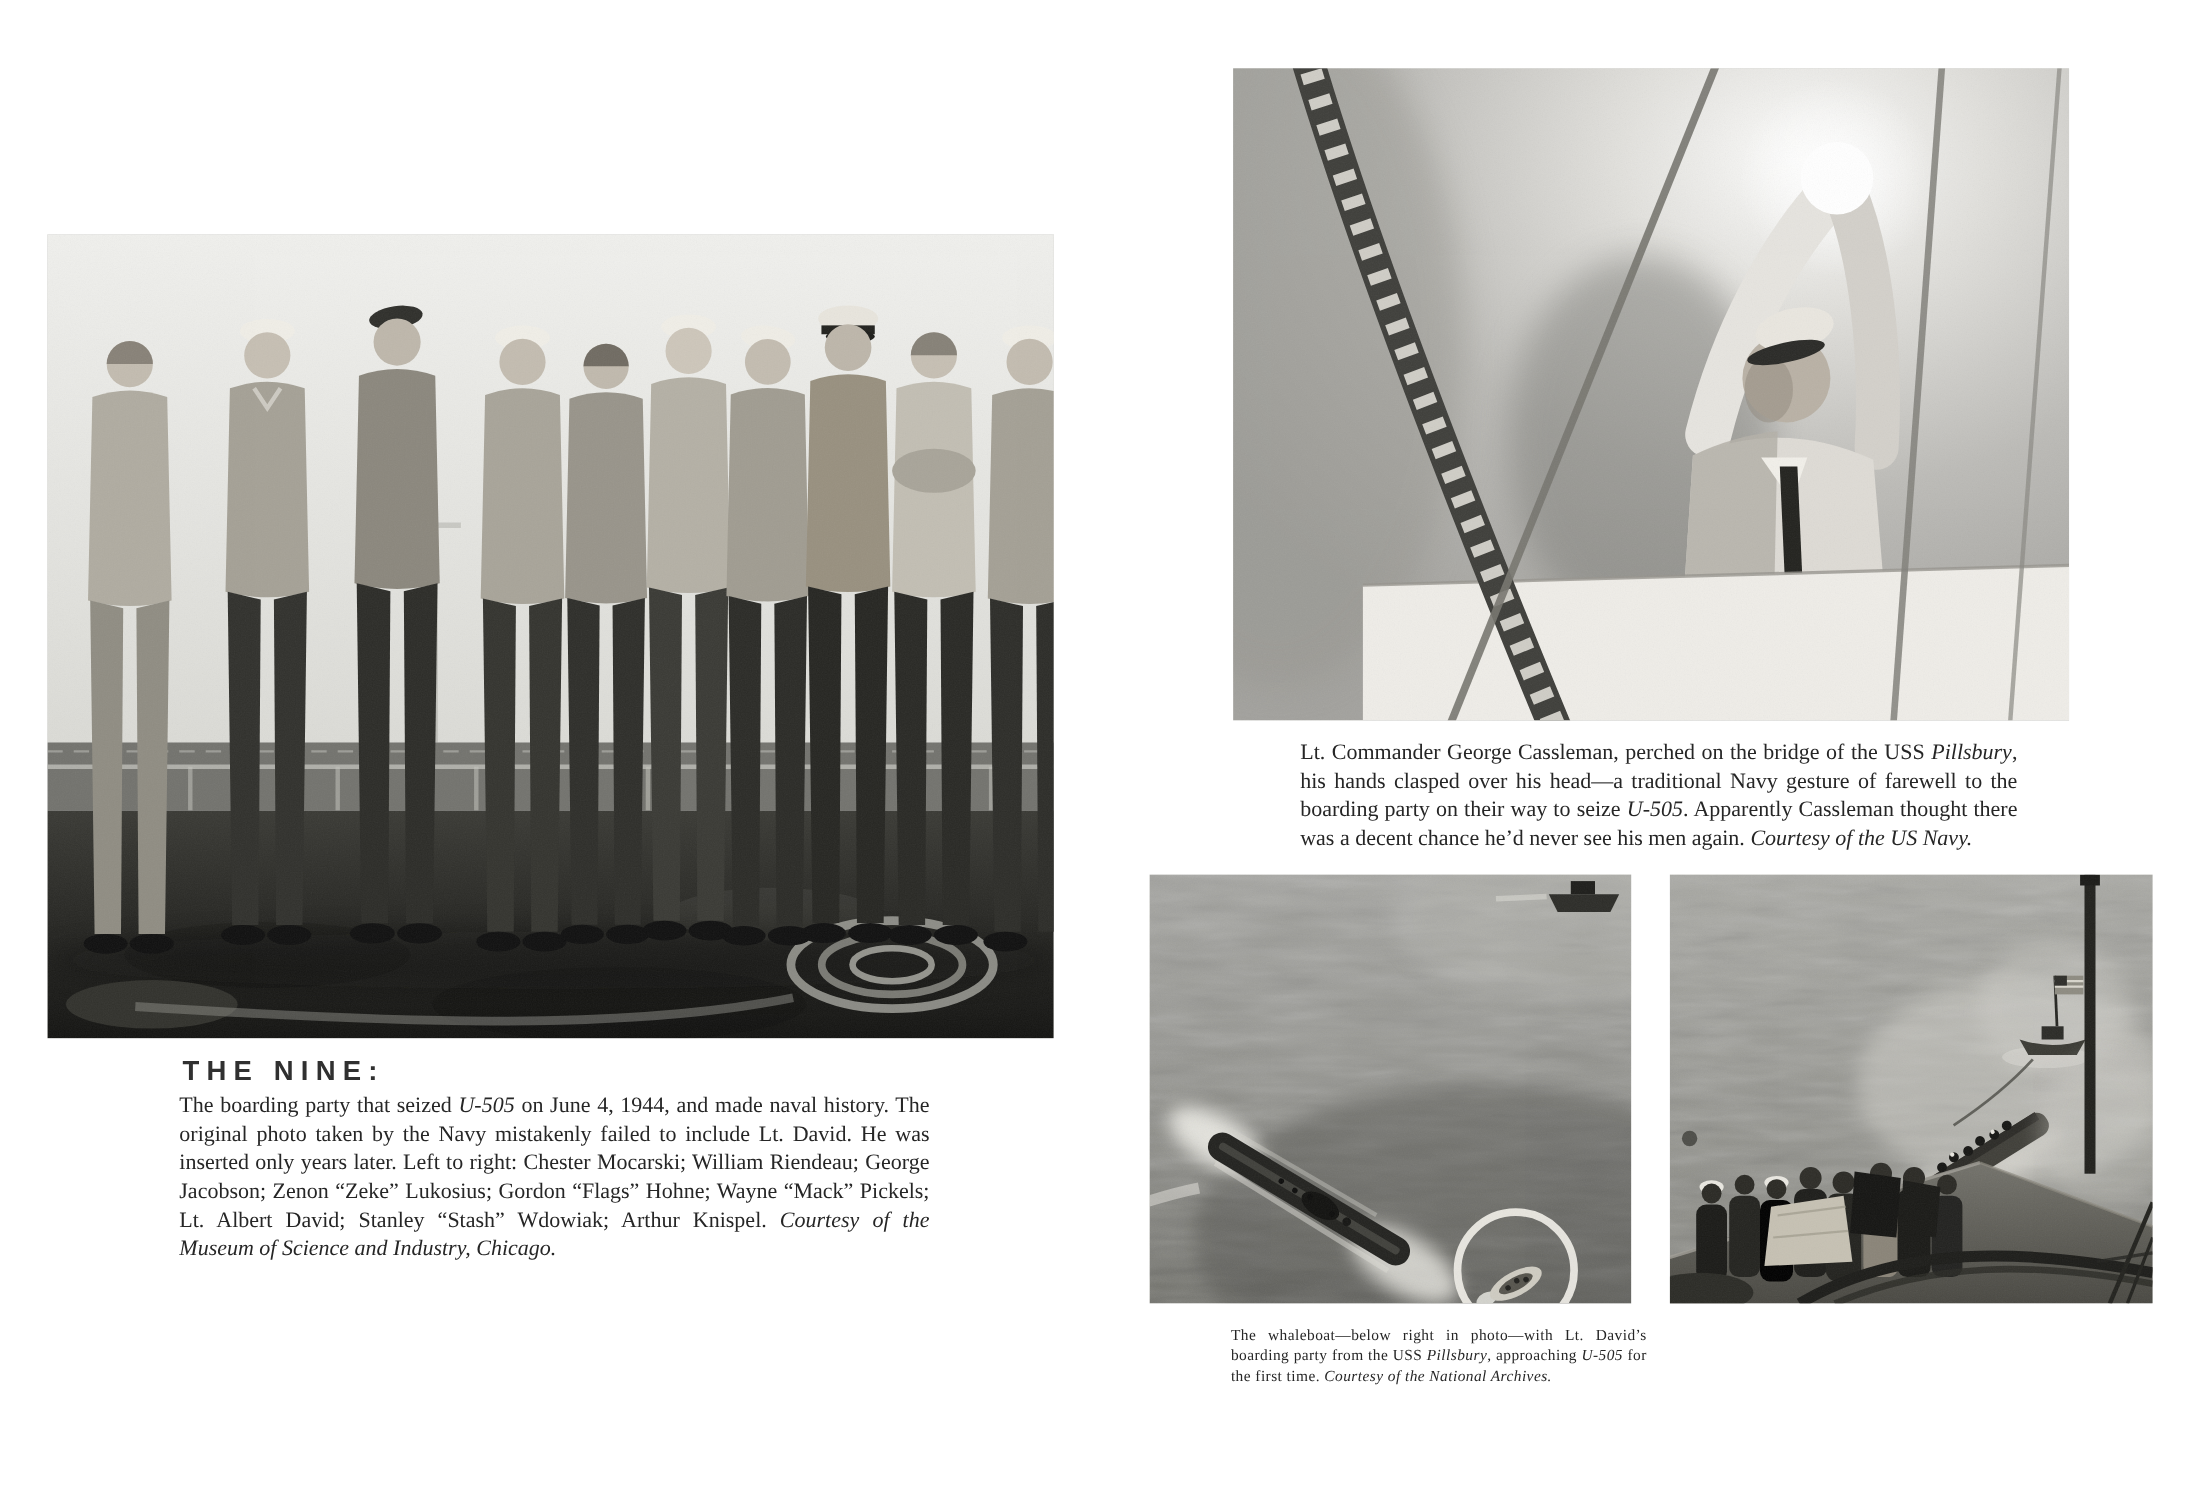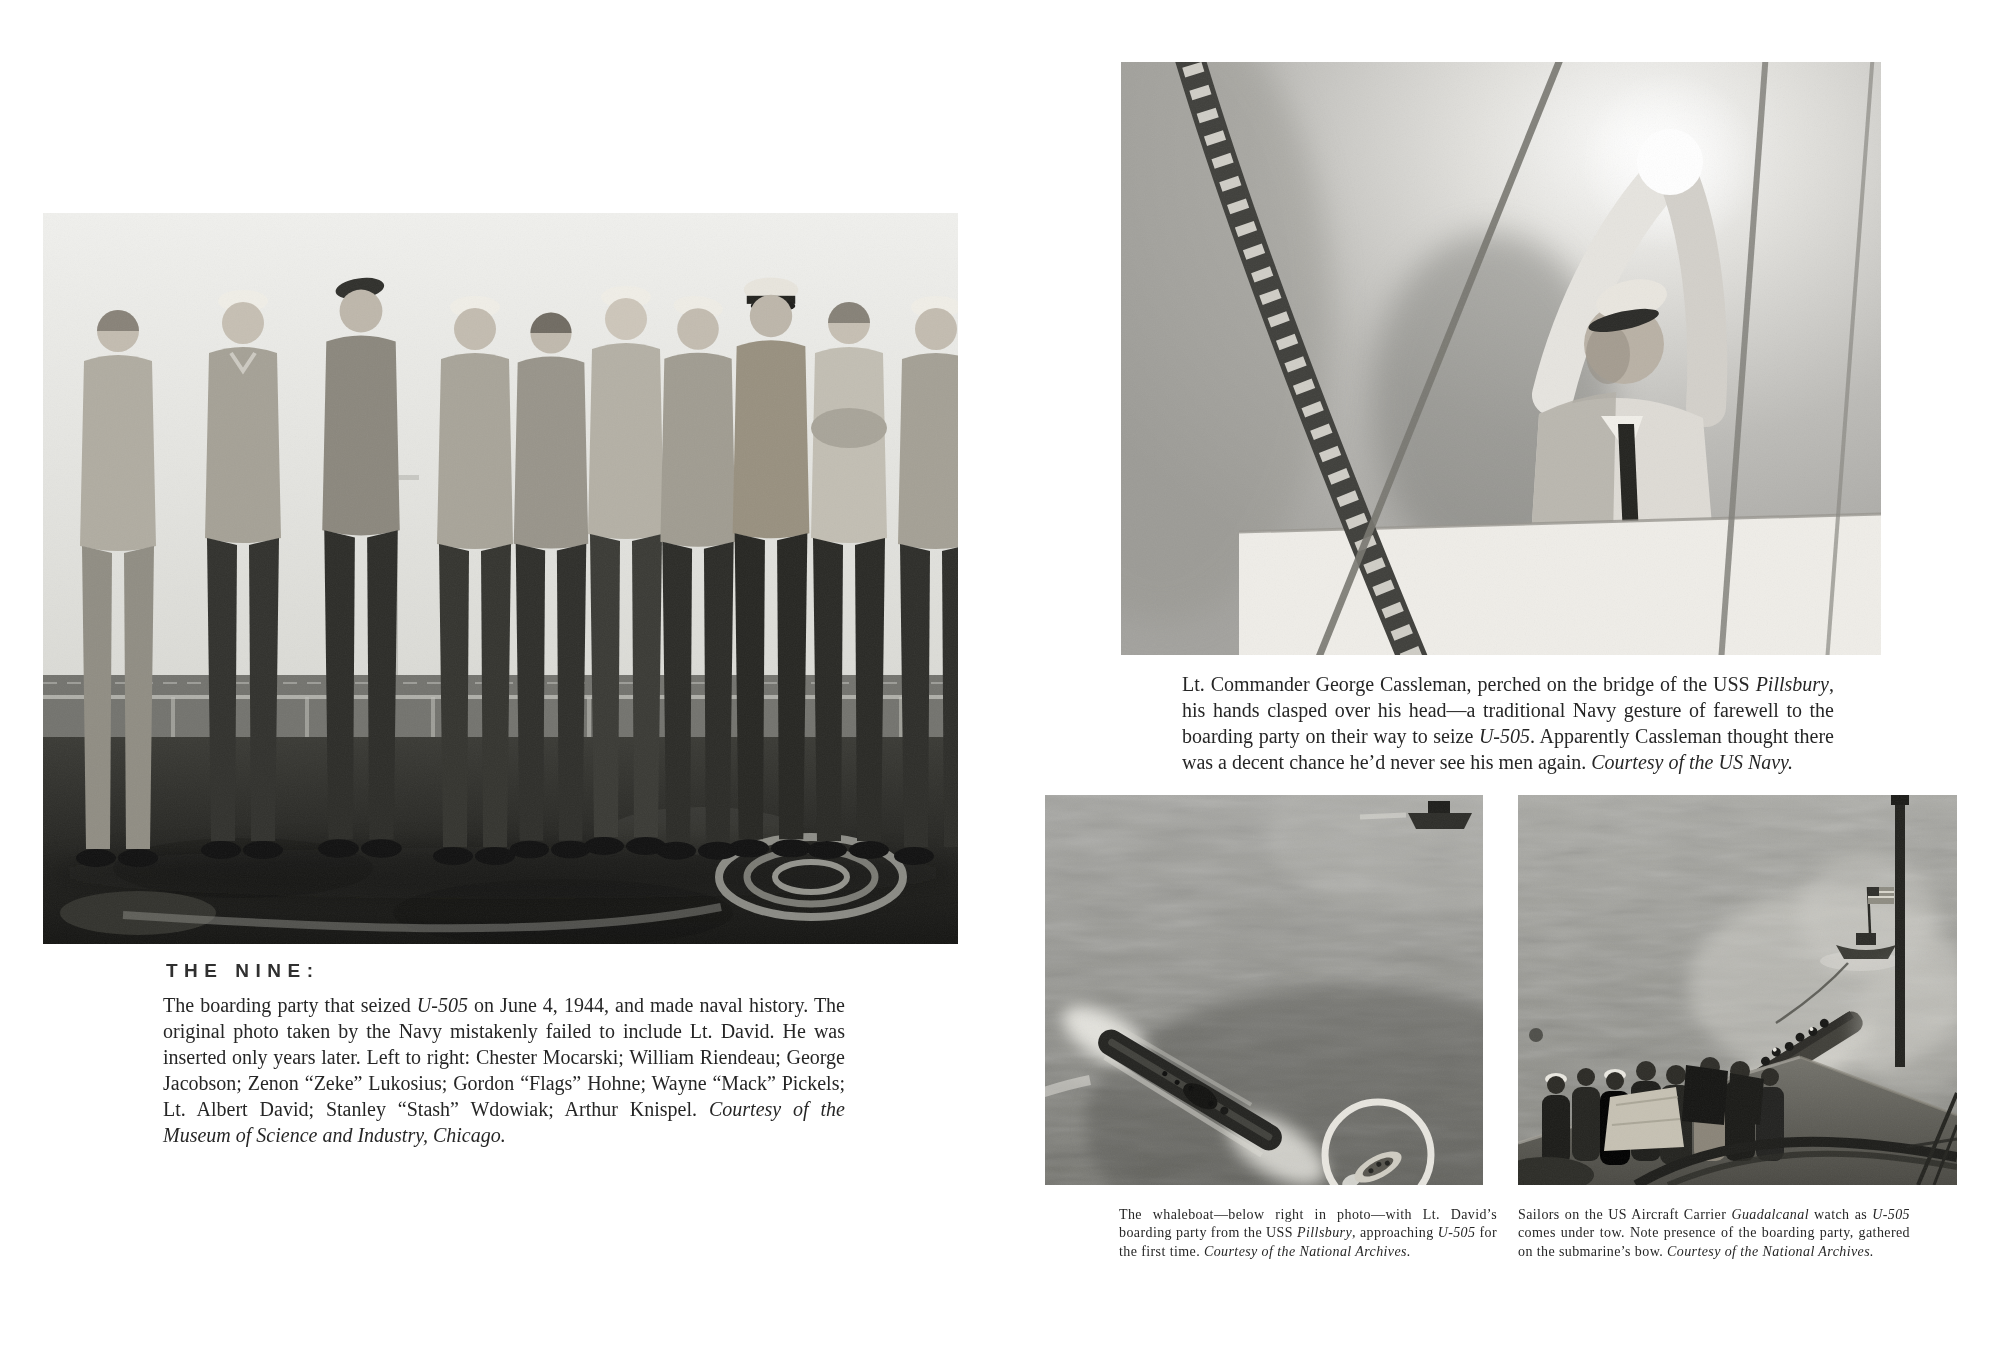--- a/index.html
+++ b/index.html
@@ -3,21 +3,21 @@
 <meta charset="utf-8">
 <style>
   html,body{margin:0;padding:0;background:#ffffff;}
   .page{position:relative;width:2000px;height:1359px;background:#ffffff;overflow:hidden;
         font-family:"Liberation Serif",serif;color:#242424;}
   .photo{position:absolute;overflow:hidden;background:#d8d8d4;}
   .photo svg{display:block;width:100%;height:100%;}
   .caption{position:absolute;text-align:justify;font-size:20px;line-height:1.3;color:#262626;}
   .caption i{font-style:italic;}
   .caption-sm{font-size:14px;letter-spacing:.4px;line-height:1.32;}
-  .heading{position:absolute;font-family:"Liberation Sans",sans-serif;font-size:19px;font-weight:600;
+  .heading{position:absolute;font-family:"Liberation Sans",sans-serif;font-size:25px;font-weight:600;
            letter-spacing:6.5px;color:#303030;}
 </style>
 </head>
 <body>
 
 <div class="page">
 
   <div class="photo" style="left:43px;top:213px;width:915px;height:731px;" role="img" aria-label="Nine members of the boarding party standing in a row on a ship deck">
     <svg viewBox="0 0 915 731">
       <defs>
@@ -388,15 +388,14 @@
       <g stroke="#23231f" fill="none">
         <line x1="400" y1="390" x2="439" y2="298" stroke-width="4"></line>
         <line x1="416" y1="390" x2="439" y2="330" stroke-width="3"></line>
         <line x1="388" y1="352" x2="439" y2="344" stroke-width="3" opacity=".8"></line>
       </g>
       <rect width="439" height="390" filter="url(#grain4)" opacity=".07"></rect>
     </svg>
   </div>
 
   <div class="caption caption-sm" style="left:1119px;top:1206px;width:378px;"><span>The whaleboat—below right in photo—with Lt. David’s boarding party from the USS </span><i>Pillsbury</i><span>, approaching </span><i>U-505</i><span> for the first time. </span><i>Courtesy of the National Archives.</i></div>
-  <div class="caption caption-sm" style="left:1518px;top:1206px;width:392px;"><span>Sailors on the US Aircraft Carrier </span><i>Guadalcanal</i><span> watch as </span><i>U-505</i><span> comes under tow. Note presence of the boarding party, gathered on the submarine’s bow. </span><i>Courtesy of the National Archives.</i></div>
 
 </div>
 
 </body></html>

